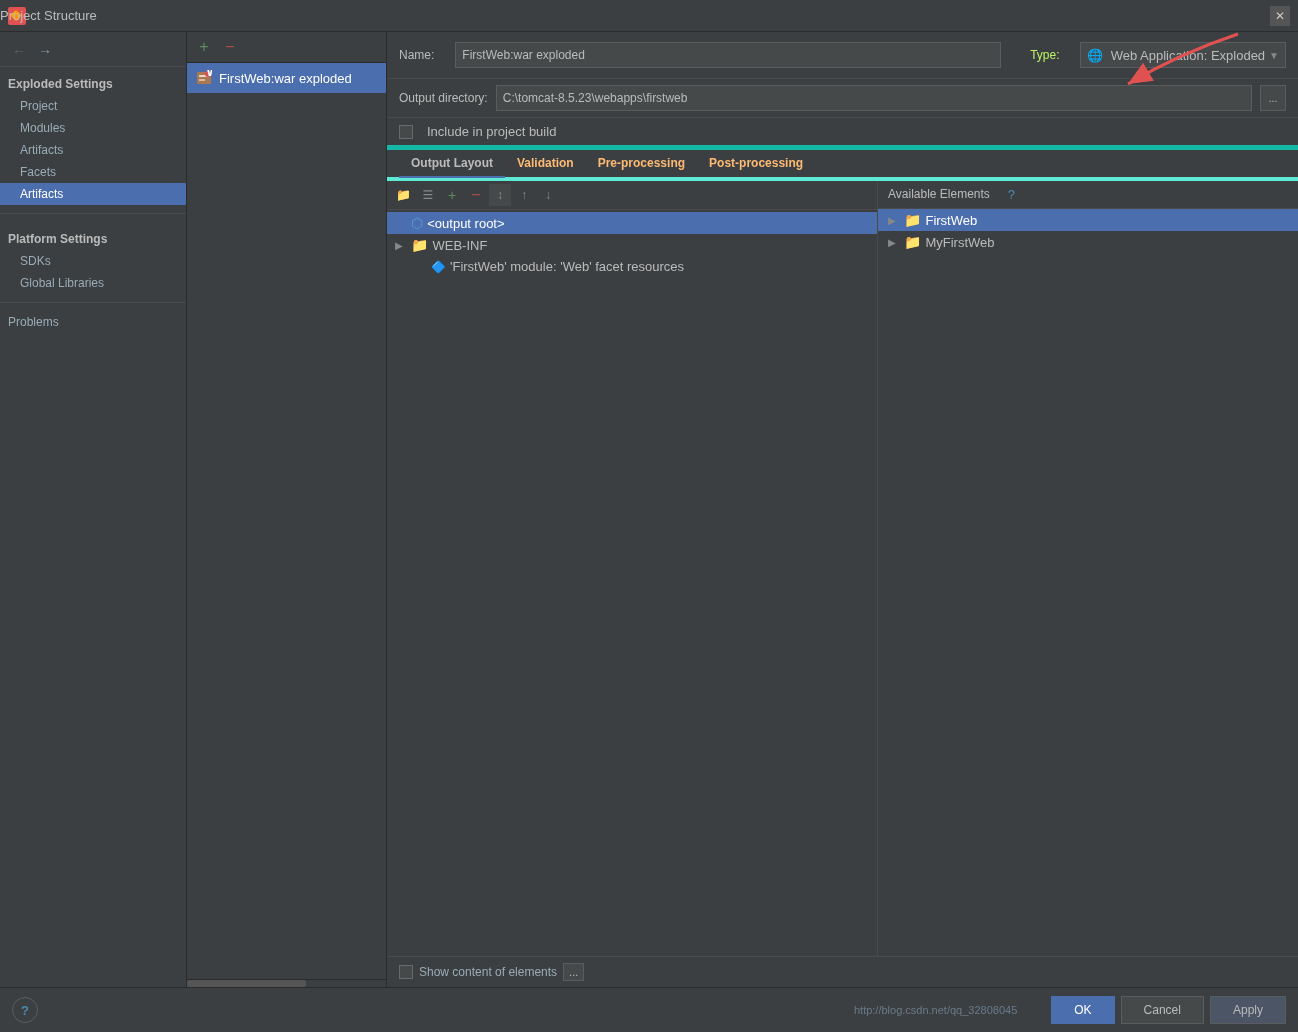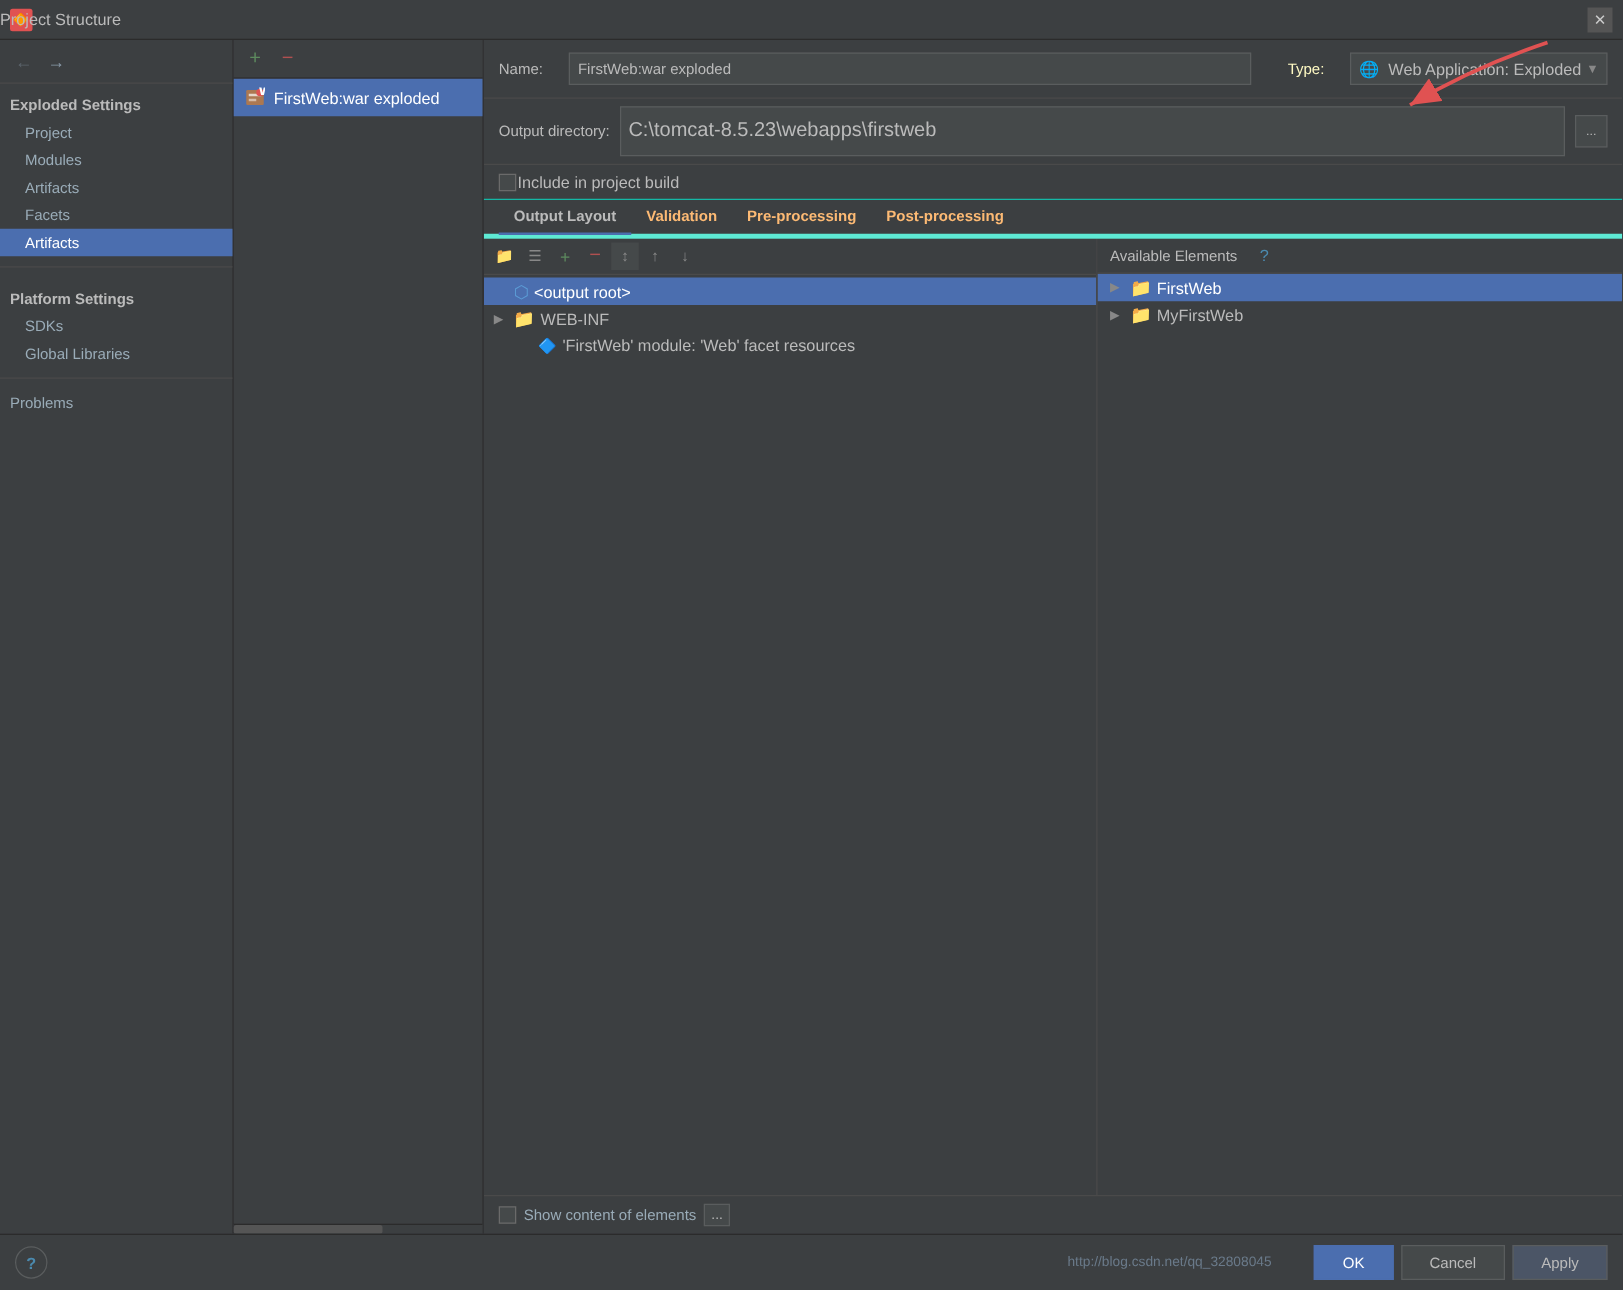--- a/index.html
+++ b/index.html
@@ -106,50 +106,50 @@
       display: flex; align-items: center; gap: 21px;
       padding: 10px 12px;
       border-bottom: 1px solid #4a4a4a;
     }
     .label { color: #bbbbbb; font-size: 12px; }
     .name-input {
       flex: 1; background: #45494a; border: 1px solid #5a5d5e; color: #bbbbbb;
       padding: 3px 6px; height: 26px; font-size: 12px;
       outline: none;
     }
-    .type-label { color: #fef9c3; font-size: 12px; margin-left: 8px; text-align: center; }
+    .type-label { color: #bef264; font-size: 12px; margin-left: 8px; text-align: center; }
     .type-dropdown {
       display: flex; align-items: center; gap: 4px;
       background: #45494a; border: 1px solid #5a5d5e; padding: 2px 6px; height: 26px;
       cursor: pointer; color: #bbbbbb;
     }
     .type-dropdown-arrow { font-size: 10px; color: #888; }
 
     
     .output-dir-row {
       display: flex; align-items: center; gap: 8px;
       padding: 6px 12px;
       border-bottom: 1px solid #4a4a4a; position: relative;
     }
     .output-dir-input {
       flex: 1; background: #45494a; border: 1px solid #5a5d5e; color: #bbbbbb;
-      padding: 3px 6px; height: 40px; font-size: 16px;
+      padding: 3px 6px; height: 26px; font-size: 12px;
       outline: none;
     }
     .browse-btn {
       width: 26px; height: 26px; background: #45494a; border: 1px solid #5a5d5e;
       cursor: pointer; display: flex; align-items: center; justify-content: center;
       color: #bbbbbb; font-size: 10px;
     }
 
     
     .include-row {
-      display: flex; align-items: center; gap: 1px;
+      display: flex; align-items: center; gap: 14px;
       padding: 6px 12px;
-      border-bottom: 1px solid #14b8a6;
+      border-bottom: 5px solid #14b8a6;
     }
     .checkbox {
       width: 14px; height: 14px; background: #45494a; border: 1px solid #6a6a6a;
       cursor: pointer; display: flex; align-items: center; justify-content: center;
     }
 
     
     .tabs-row {
       display: flex; 
       padding: 0 12px;
@@ -191,21 +191,21 @@
     }
     .tree-item.selected { background: #4b6eaf; color: #ffffff; }
     .tree-expand { width: 12px; color: #888; font-size: 10px; }
     .tree-folder-icon { font-size: 14px; color: #a8852a; }
 
     
     .available-elements {
       width: 420px; display: flex; flex-direction: column; flex-shrink: 0;
     }
     .available-header {
-      display: flex; align-items: center; gap: 18px;
+      display: flex; gap: 18px;
       padding: 6px 10px; border-bottom: 1px solid #4a4a4a; background: #3c3f41;
     }
     .available-title { color: #bbbbbb; font-size: 12px; }
     .help-icon { color: #4b8aaf; cursor: pointer; font-size: 13px; }
     .available-content { flex: 1; overflow-y: auto; }
     .available-item {
       display: flex; align-items: center; gap: 4px;
       padding: 3px 10px; cursor: pointer; color: #bbbbbb; font-size: 12px;
     }
     .available-item.selected { background: #4b6eaf; color: #ffffff; }

